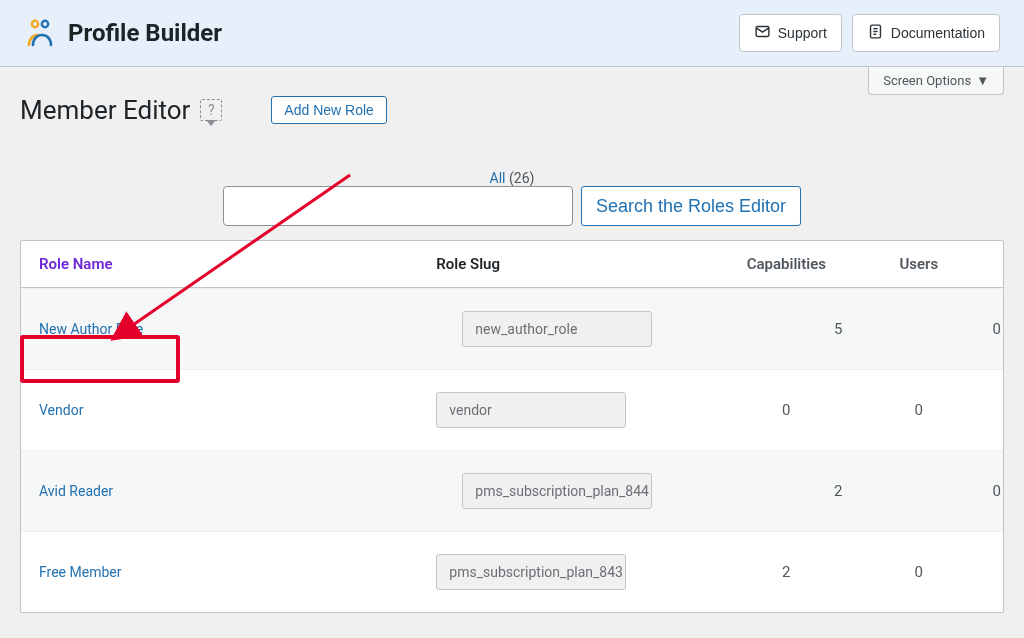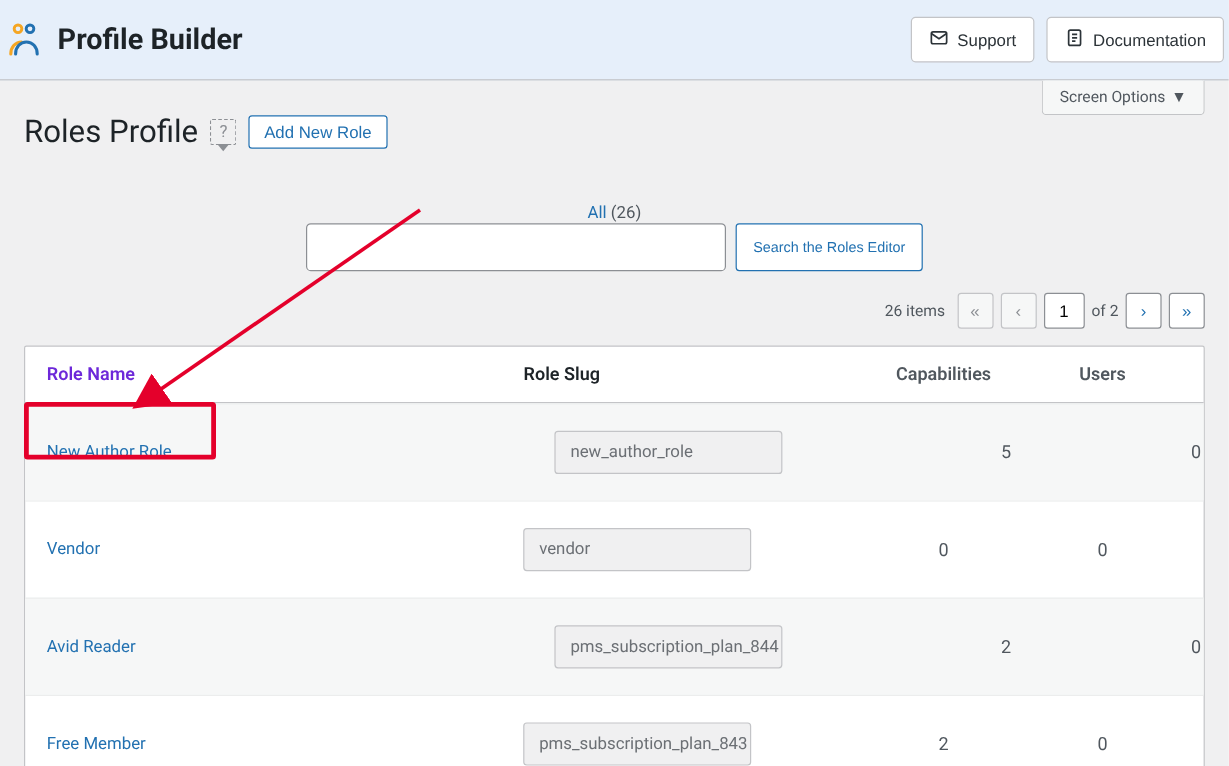--- a/index.html
+++ b/index.html
@@ -1,40 +1,40 @@
 <!DOCTYPE html>
 <html><head>
 <meta charset="utf-8">
 <style>
 * { box-sizing: border-box; margin: 0; padding: 0; }
 body { font-family: -apple-system, BlinkMacSystemFont, "Segoe UI", Roboto, sans-serif; background: #f0f0f1; color: #1d2327; font-size: 14px; }
 
-.topbar { background: #e6effa; border-bottom: 1px solid #c3c4c7; padding: 14px 4px; display: flex; align-items: center; justify-content: space-between; }
+.topbar { background: #e6effa; border-bottom: 1px solid #c3c4c7; padding: 14px 24px; display: flex; align-items: center; justify-content: space-between; }
 .brand { display: flex; align-items: center; gap: 12px; }
 .brand-logo { width: 32px; height: 32px; }
 .brand-title { font-size: 24px; font-weight: 700; color: #1d2327; }
 .topbar-actions { display: flex; gap: 10px; }
 .top-btn { background: #fff; border: 1px solid #c3c4c7; border-radius: 4px; padding: 8px 14px; font-size: 14px; color: #2c3338; display: flex; align-items: center; gap: 7px; cursor: pointer; }
 .top-btn svg { width: 17px; height: 17px; }
 
 .page { padding: 10px 20px 20px; position: relative; }
 .screen-opts { position: absolute; top: 0; right: 20px; background: #f6f7f7; border: 1px solid #c3c4c7; border-top: none; border-radius: 0 0 4px 4px; padding: 6px 14px; font-size: 13px; color: #50575e; cursor: pointer; display: flex; align-items: center; gap: 5px; }
 
 .heading-row { display: flex; align-items: center; gap: 10px; margin-top: 18px; }
 .heading { font-size: 26px; font-weight: 400; color: #1d2327; }
 .help-box { width: 22px; height: 22px; border: 1px dashed #8c8f94; display: flex; align-items: center; justify-content: center; font-size: 14px; color: #8c8f94; border-radius: 2px; position: relative; }
 .help-box::after { content: ""; position: absolute; bottom: -6px; left: 50%; transform: translateX(-50%); width: 0; height: 0; border-left: 5px solid transparent; border-right: 5px solid transparent; border-top: 6px solid #8c8f94; }
-.add-btn { background: #fff; border: 1px solid #2271b1; color: #2271b1; border-radius: 3px; padding: 5px 12px; font-size: 14px; cursor: pointer; }
+.add-btn { background: #fff; border: 1px solid #2271b1; color: #2271b1; border-radius: 3px; padding: 5px 12px; font-size: 14px; cursor: pointer; margin-left: 39px; }
 
 .filter-row { display: flex; align-items: center; justify-content: space-between; margin-top: 45px; flex-direction: column; }
 .filter-left { font-size: 14px; color: #50575e; }
 .filter-left .all-link { color: #2271b1; }
 .filter-right { display: flex; gap: 8px; }
 .search-input { width: 350px; height: 40px; border: 1px solid #8c8f94; border-radius: 4px; padding: 0 10px; font-size: 14px; }
-.search-btn { background: #fff; border: 1px solid #2271b1; color: #2271b1; border-radius: 3px; padding: 0 14px; font-size: 12px; cursor: pointer; height: 40px; }
+.search-btn { background: #fff; border: 1px solid #2271b1; color: #2271b1; border-radius: 3px; padding: 0 14px; font-size: 18px; cursor: pointer; height: 40px; }
 
 .pager-row { display: flex; justify-content: flex-end; align-items: center; gap: 10px; margin-top: 18px; font-size: 13px; color: #50575e; }
 .pager { display: flex; align-items: center; gap: 6px; }
 .pager-btn { width: 30px; height: 30px; border: 1px solid #c3c4c7; background: #f6f7f7; color: #8c8f94; border-radius: 3px; cursor: pointer; font-size: 14px; display: flex; align-items: center; justify-content: center; }
 .pager-btn.active { background: #fff; color: #2271b1; border-color: #8c8f94; }
 .pager-input { width: 34px; height: 30px; border: 1px solid #8c8f94; border-radius: 3px; text-align: center; background: #fff; font-size: 14px; }
 
 .table { margin-top: 14px; background: #fff; border: 1px solid #c3c4c7; border-radius: 2px; }
 .thead, .trow { display: flex; align-items: center; padding: 14px 18px; }
 .thead { border-bottom: 1px solid #c3c4c7; font-weight: 600; color: #1d2327; font-size: 15px; }
@@ -87,47 +87,36 @@
   </div>
 </div>
 
 <div class="page">
   <div class="screen-opts">
     <span>Screen Options</span>
     <span>▼</span>
   </div>
 
   <div class="heading-row">
-    <h1 class="heading">Roles Profile</h1>
+    <h1 class="heading">Member Editor</h1>
     <span class="help-box">?</span>
     <button class="add-btn">Add New Role</button>
   </div>
 
   <div class="filter-row">
     <div class="filter-left">
       <span class="all-link">All</span>
       <span>(26)</span>
     </div>
     <div class="filter-right">
       <input class="search-input" value="" style="">
       <button class="search-btn">Search the Roles Editor</button>
     </div>
   </div>
 
-  <div class="pager-row">
-    <span>26 items</span>
-    <div class="pager">
-      <button class="pager-btn">«</button>
-      <button class="pager-btn">‹</button>
-      <input class="pager-input" value="1" style="">
-      <span>of 2</span>
-      <button class="pager-btn active">›</button>
-      <button class="pager-btn active">»</button>
-    </div>
-  </div>
 
   <div class="table">
     <div class="thead">
       <div class="col-name">Role Name</div>
       <div class="col-slug">Role Slug</div>
       <div class="col-caps">Capabilities</div>
       <div class="col-users">Users</div>
     </div>
 
     <div class="trow alt">

